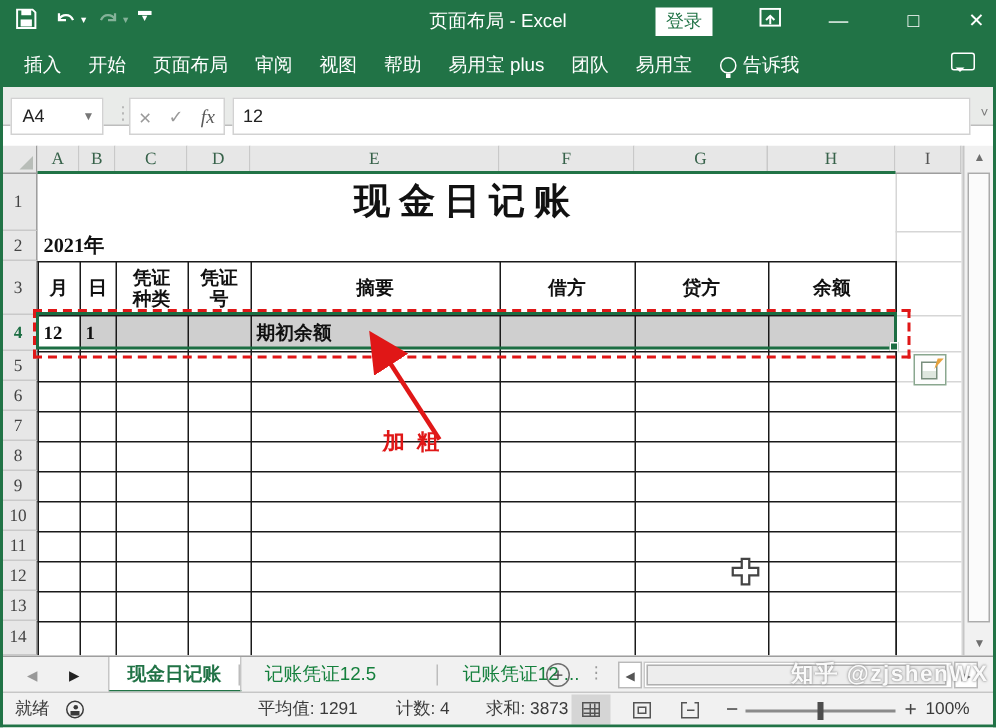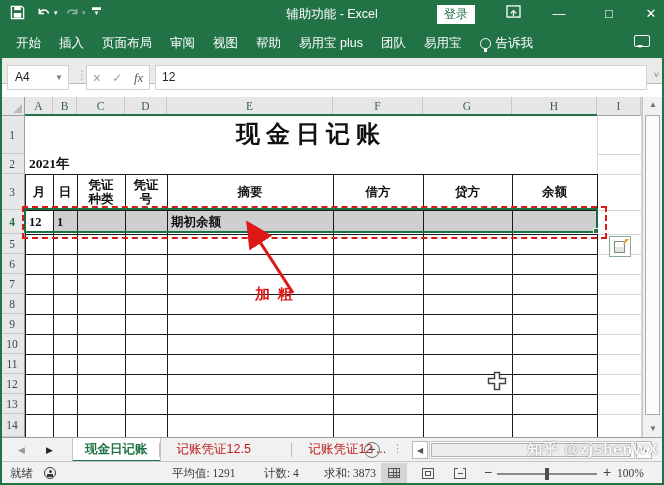--- a/index.html
+++ b/index.html
@@ -67,34 +67,34 @@
 
   .cursor-cross { position:absolute; left:487px; top:274px; z-index:8; }
 
   .vscroll { position:absolute; left:642px; top:0; width:20px; height:340px; background:#f1f1f1; border-left:1px solid #c6c6c6; z-index:4; }
   .vscroll .arr { position:absolute; left:0; width:20px; height:16px; color:#6f6f6f; font-size:8px; text-align:center; line-height:16px; }
   .vscroll .thumb { position:absolute; left:2px; top:18px; width:15px; height:300px; background:#fbfbfb; border:1px solid #ababab; }
 
   
   .tabbar { position:absolute; left:0; top:437px; width:664px; height:24px; background:#f1f1f1; border-top:1px solid #9e9e9e; z-index:5; }
   .tab-nav { position:absolute; top:0; height:24px; line-height:24px; font-size:9px; color:#222; cursor:pointer; }
-  .sheet-tab { position:absolute; top:0; height:24px; line-height:23px; padding:0 12px; font-size:12.5px; color:#b91c1c; cursor:pointer; white-space:nowrap; }
+  .sheet-tab { position:absolute; top:0; height:24px; line-height:23px; padding:0 12px; font-size:12.5px; color:#15803d; cursor:pointer; white-space:nowrap; }
   .sheet-tab.active { background:#fff; color:#217346; font-weight:bold; border-left:1px solid #c6c6c6; border-right:1px solid #c6c6c6; border-bottom:2px solid #217346; }
   .tab-sep { position:absolute; top:5px; height:14px; width:1px; background:#bdbdbd; }
   .add-sheet { position:absolute; top:4px; width:16px; height:16px; border:1px solid #6f6f6f; border-radius:50%; text-align:center; line-height:14px; font-size:12px; color:#444; cursor:pointer; }
   .tab-dots { position:absolute; top:4px; color:#9a9a9a; font-size:11px; }
   .hscroll { position:absolute; left:412px; top:3px; width:240px; height:18px; }
   .hscroll .harr { position:absolute; top:0; width:16px; height:18px; background:#fff; border:1px solid #b9b9b9; color:#555; font-size:8px; text-align:center; line-height:17px; }
   .hscroll .htrack { position:absolute; left:17px; right:17px; top:0; height:18px; background:#fff; border:1px solid #c9c9c9; }
   .hscroll .hthumb { position:absolute; left:19px; top:2px; width:200px; height:14px; background:#ededed; border:1px solid #b0b0b0; }
   .watermark { position:absolute; right:5px; top:2px; font-size:15px; font-weight:bold; color:rgba(255,255,255,0.95); text-shadow:0 0 2px #909090, 0 0 1px #9a9a9a; z-index:9; letter-spacing:1px; }
 
   
   .statusbar { position:absolute; left:0; top:461px; width:664px; height:22px; background:#f1f1f1; border-top:1px solid #c6c6c6; font-size:11.5px; color:#3a3a3a; z-index:5; }
-  .sb-item { position:absolute; top:0; height:22px; line-height:22px; white-space:nowrap;font-family:Liberation Serif, serif; }
+  .sb-item { position:absolute; top:0; height:22px; line-height:22px; white-space:nowrap; }
   .acc-icon { position:absolute; left:44px; top:5px; width:12px; height:12px; border:1.2px solid #3a3a3a; border-radius:50%; }
   .acc-icon::after { content:""; position:absolute; left:3.5px; top:2px; width:3px; height:3px; border-radius:50%; background:#3a3a3a; }
   .acc-icon::before { content:""; position:absolute; left:2px; top:6px; width:6px; height:3px; background:#3a3a3a; }
   .view-btn { position:absolute; top:1px; width:26px; height:20px; display:flex; align-items:center; justify-content:center; cursor:pointer; }
   .view-btn.active { background:#d5d5d5; }
   .vb-grid { width:12px; height:10px; border:1px solid #555; background:
      linear-gradient(#555,#555) 0 3.2px/12px 1px no-repeat,
      linear-gradient(#555,#555) 0 6.4px/12px 1px no-repeat,
      linear-gradient(#555,#555) 3.5px 0/1px 10px no-repeat,
      linear-gradient(#555,#555) 7px 0/1px 10px no-repeat; }
@@ -128,38 +128,38 @@
     <svg width="16" height="15" viewBox="0 0 16 16">
         <path d="M13 4 L13 9 L8 9" fill="none" stroke="#fff" stroke-width="1.6"></path>
         <path d="M13 8.5 C11 4.5, 5 4, 3 9" fill="none" stroke="#fff" stroke-width="1.6"></path>
       </svg>
     <span style="font-size:7px;margin-left:2px;">▾</span>
   </div>
   <div class="qat" style="left:92px;flex-direction:column;line-height:5px;">
     <span style="font-size:9px;">▬</span>
       <span style="font-size:7px;">▾</span>
   </div>
-  <div class="title-text">辅助功能 - Excel</div>
+  <div class="title-text">页面布局 - Excel</div>
   <div class="login-btn">登录</div>
   <div class="win-ctl" style="left:498px;">
     <svg width="15" height="13" viewBox="0 0 16 14">
         <rect x="1" y="1" width="14" height="12" fill="none" stroke="#fff" stroke-width="1.4"></rect>
         <path d="M5 9 L8 6 L11 9" fill="none" stroke="#fff" stroke-width="1.4"></path>
         <line x1="8" y1="6.5" x2="8" y2="12" stroke="#fff" stroke-width="1.4"></line>
       </svg>
   </div>
   <div class="win-ctl" style="left:544px;">—</div>
   <div class="win-ctl" style="left:594px;">□</div>
   <div class="win-ctl" style="left:636px;">✕</div>
 </div>
 
 <div class="menubar">
   <div id="menu-tabs" style="display:flex;align-items:center;">
+      <div class="menu-tab">插入</div>
       <div class="menu-tab">开始</div>
-      <div class="menu-tab">插入</div>
       <div class="menu-tab">页面布局</div>
       <div class="menu-tab">审阅</div>
       <div class="menu-tab">视图</div>
       <div class="menu-tab">帮助</div>
       <div class="menu-tab">易用宝 plus</div>
       <div class="menu-tab">团队</div>
       <div class="menu-tab">易用宝</div>
     </div>
   <span class="bulb-icon"></span>
   <div class="menu-tab" style="padding-left:2px;">告诉我</div>

